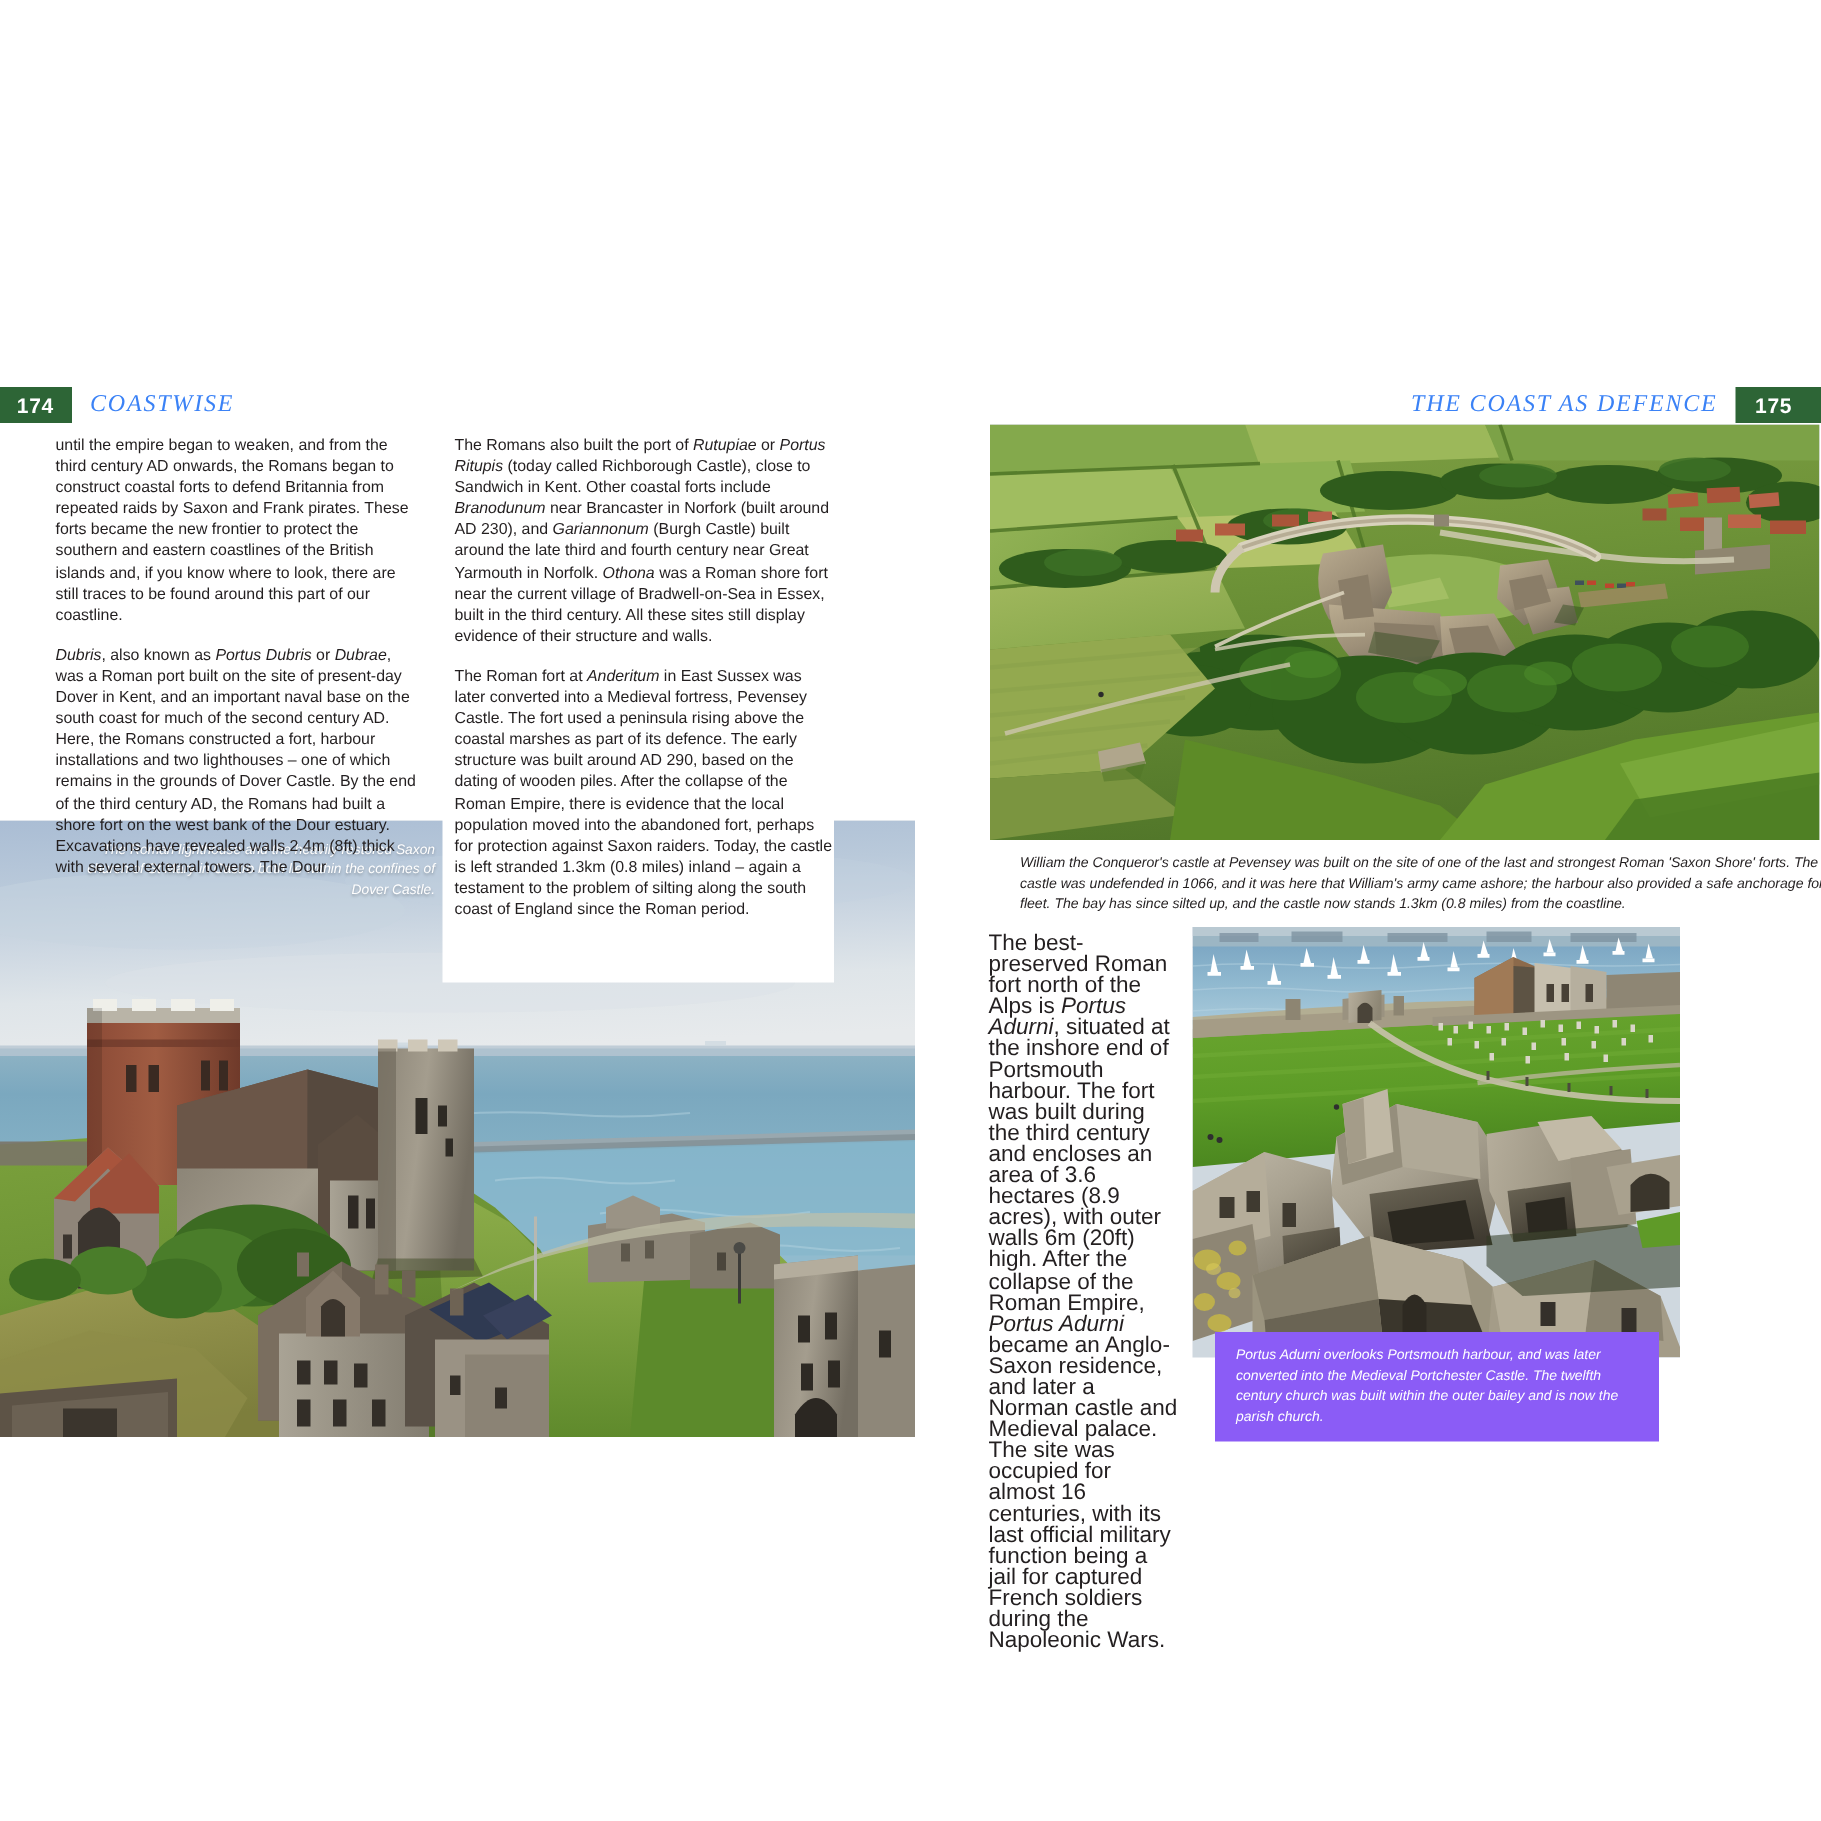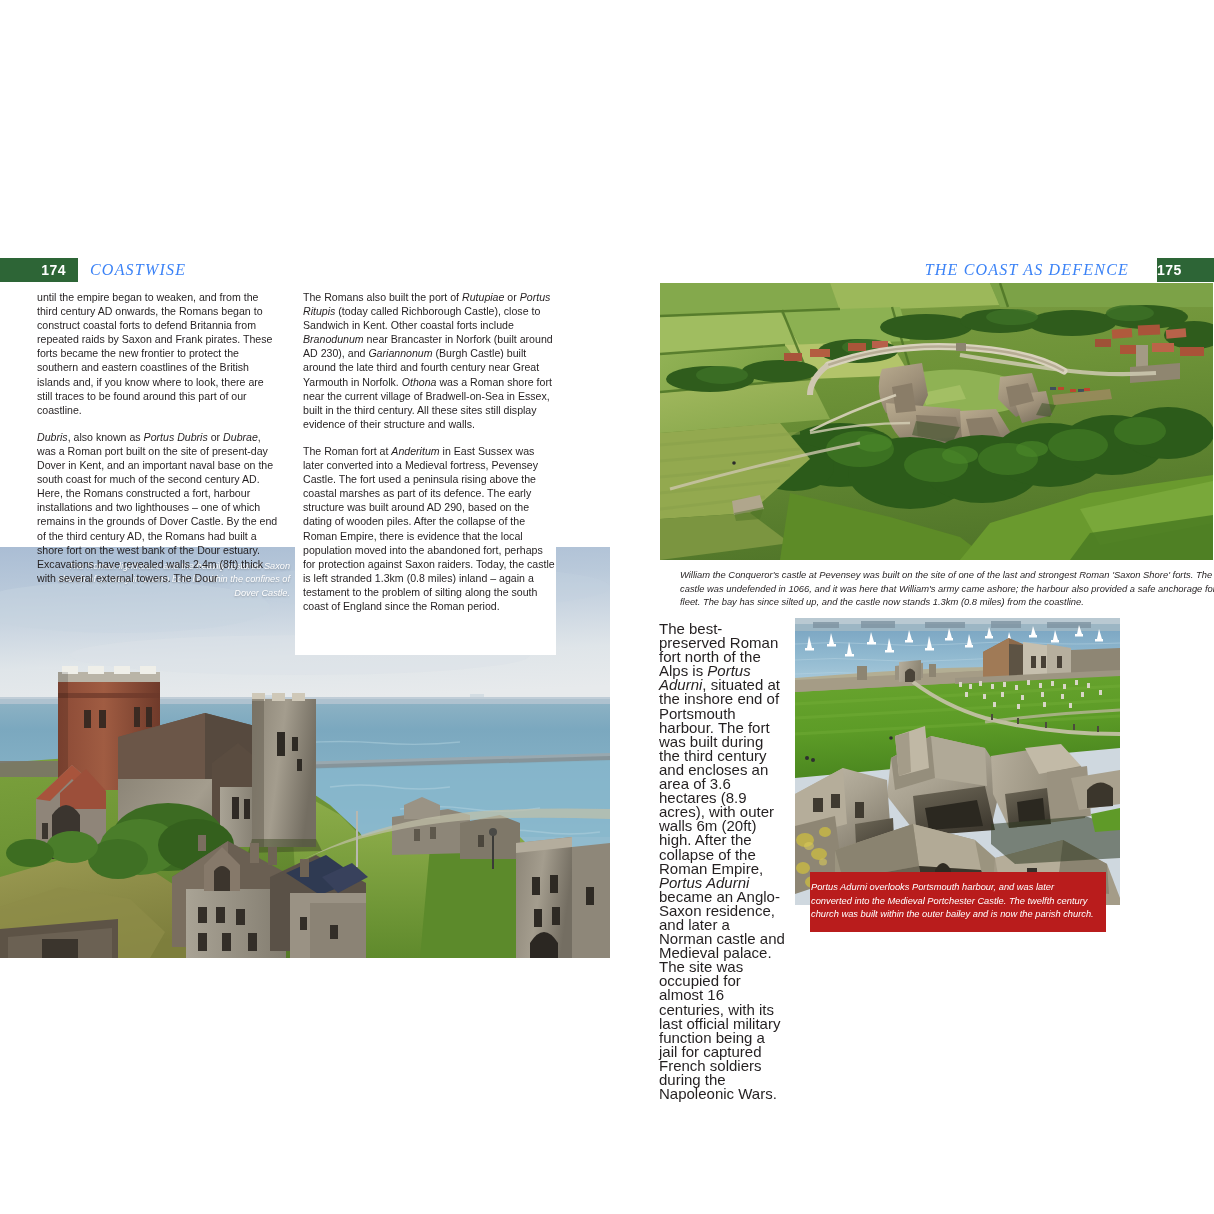--- a/index.html
+++ b/index.html
@@ -18,26 +18,26 @@
     background:#2d6536;color:#ffffff;font-size:14px;font-weight:700;
     letter-spacing:.5px;display:flex;align-items:center;height:24px;
   }
   .runhead .title{
     font-family:"Liberation Serif", serif;
     font-style:italic;font-size:16px;letter-spacing:1.2px;color:#3b82f6;
     white-space:nowrap;
   }
 
   #runhead-left{left:0;top:258px;width:300px;}
-  #runhead-left .folio{width:78px;justify-content:flex-end;padding-right:12px;box-sizing:border-box;}
+  #runhead-left .folio{width:48px;justify-content:flex-end;padding-right:12px;box-sizing:border-box;}
   #runhead-left .title{margin-left:12px;}
 
   #runhead-right{right:0;top:258px;width:400px;justify-content:flex-end;}
-  #runhead-right .title{margin-right:28px;}
-  #runhead-right .folio{width:57px;justify-content:flex-start;box-sizing:border-box;}
+  #runhead-right .title{margin-right:12px;}
+  #runhead-right .folio{width:57px;justify-content:flex-start;padding-left:13px;box-sizing:border-box;}
 
   
   .col{
     position:absolute;
     font-size:10.6px;line-height:14.1px;color:#231f20;
     text-align:left;
   }
   .col p{margin:0 0 13px 0;}
   .col p:last-child{margin-bottom:0;}
   em{font-style:italic;}
@@ -73,24 +73,24 @@
   #cap-dover{left:40px;top:560px;width:250px;text-align:right;}
 
   .cap-under{
     position:absolute;
     font-family:"Liberation Sans", sans-serif;
     font-style:italic;color:#231f20;font-size:9.4px;line-height:13.6px;
   }
   #cap-pevensey{left:660px;top:568px;width:552px;margin-left:20px;}
 
   .cap-green{
-    position:absolute;background:#b91c1c;color:#ffffff;
+    position:absolute;background:#8b5cf6;color:#ffffff;
     font-family:"Liberation Sans", sans-serif;
     font-style:italic;font-size:9.3px;line-height:13.6px;
-    padding:9px 12px 10px 1px;box-sizing:border-box;
+    padding:9px 12px 10px 14px;box-sizing:border-box;margin-top:16px;
   }
   #cap-portchester{left:810px;top:872px;width:296px;}
 
   
   .ph-svg{display:block;width:100%;height:100%;}
 </style>
 </head>
 <body>
 
 <div class="spread">

